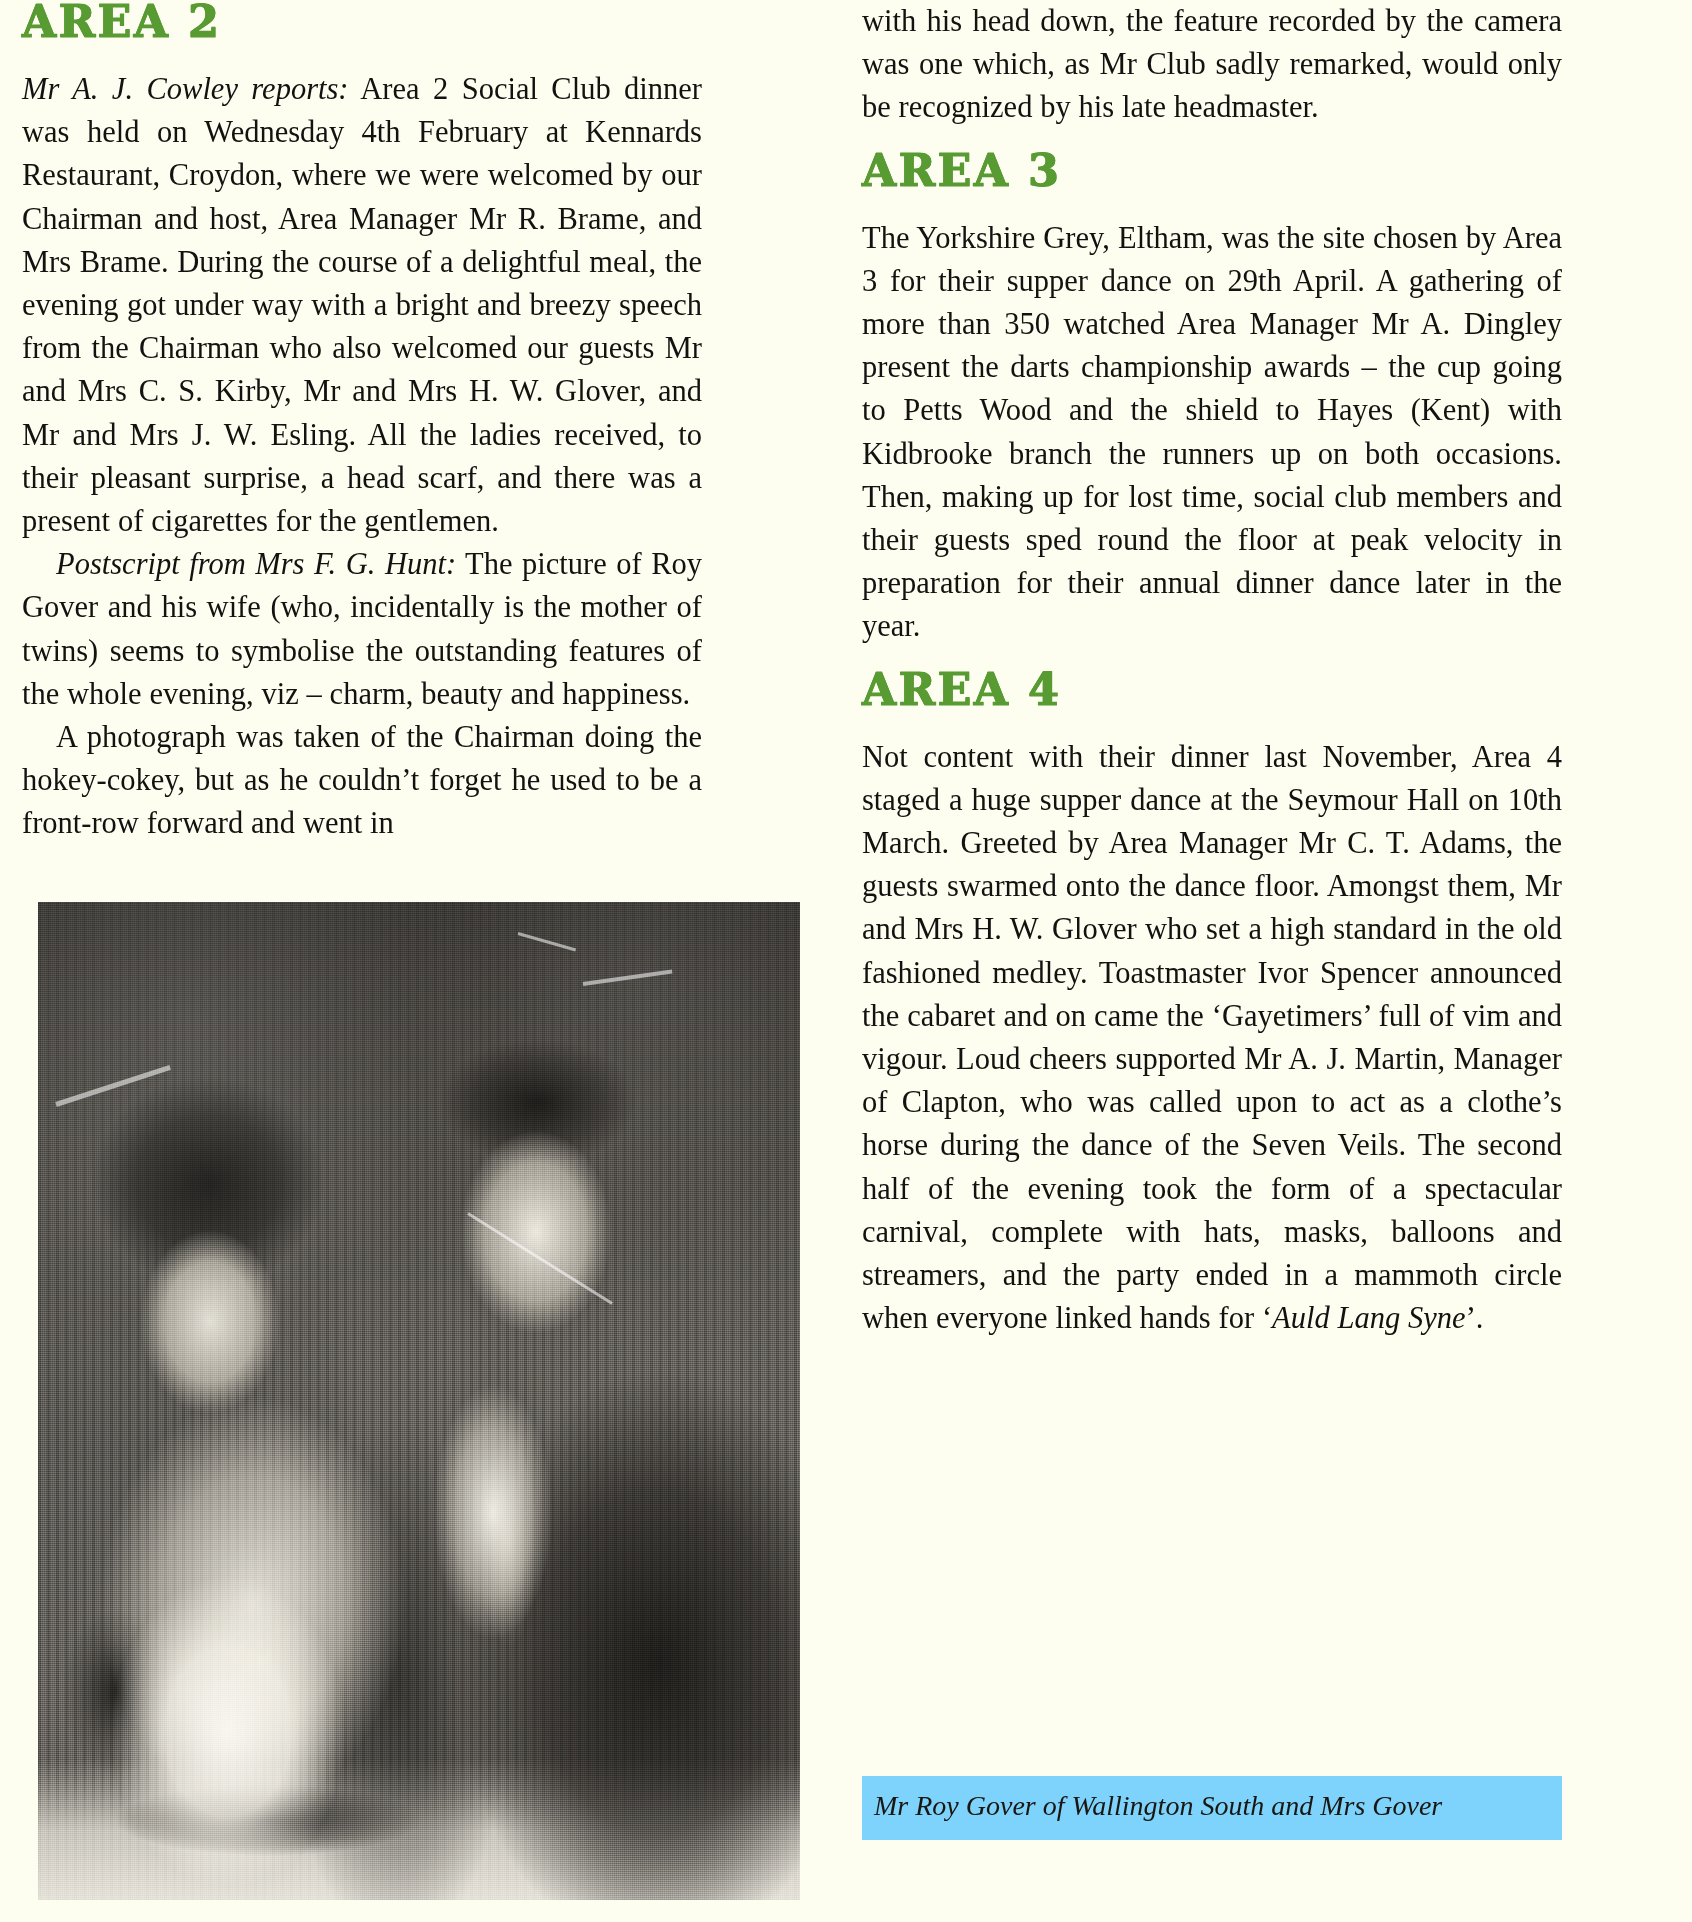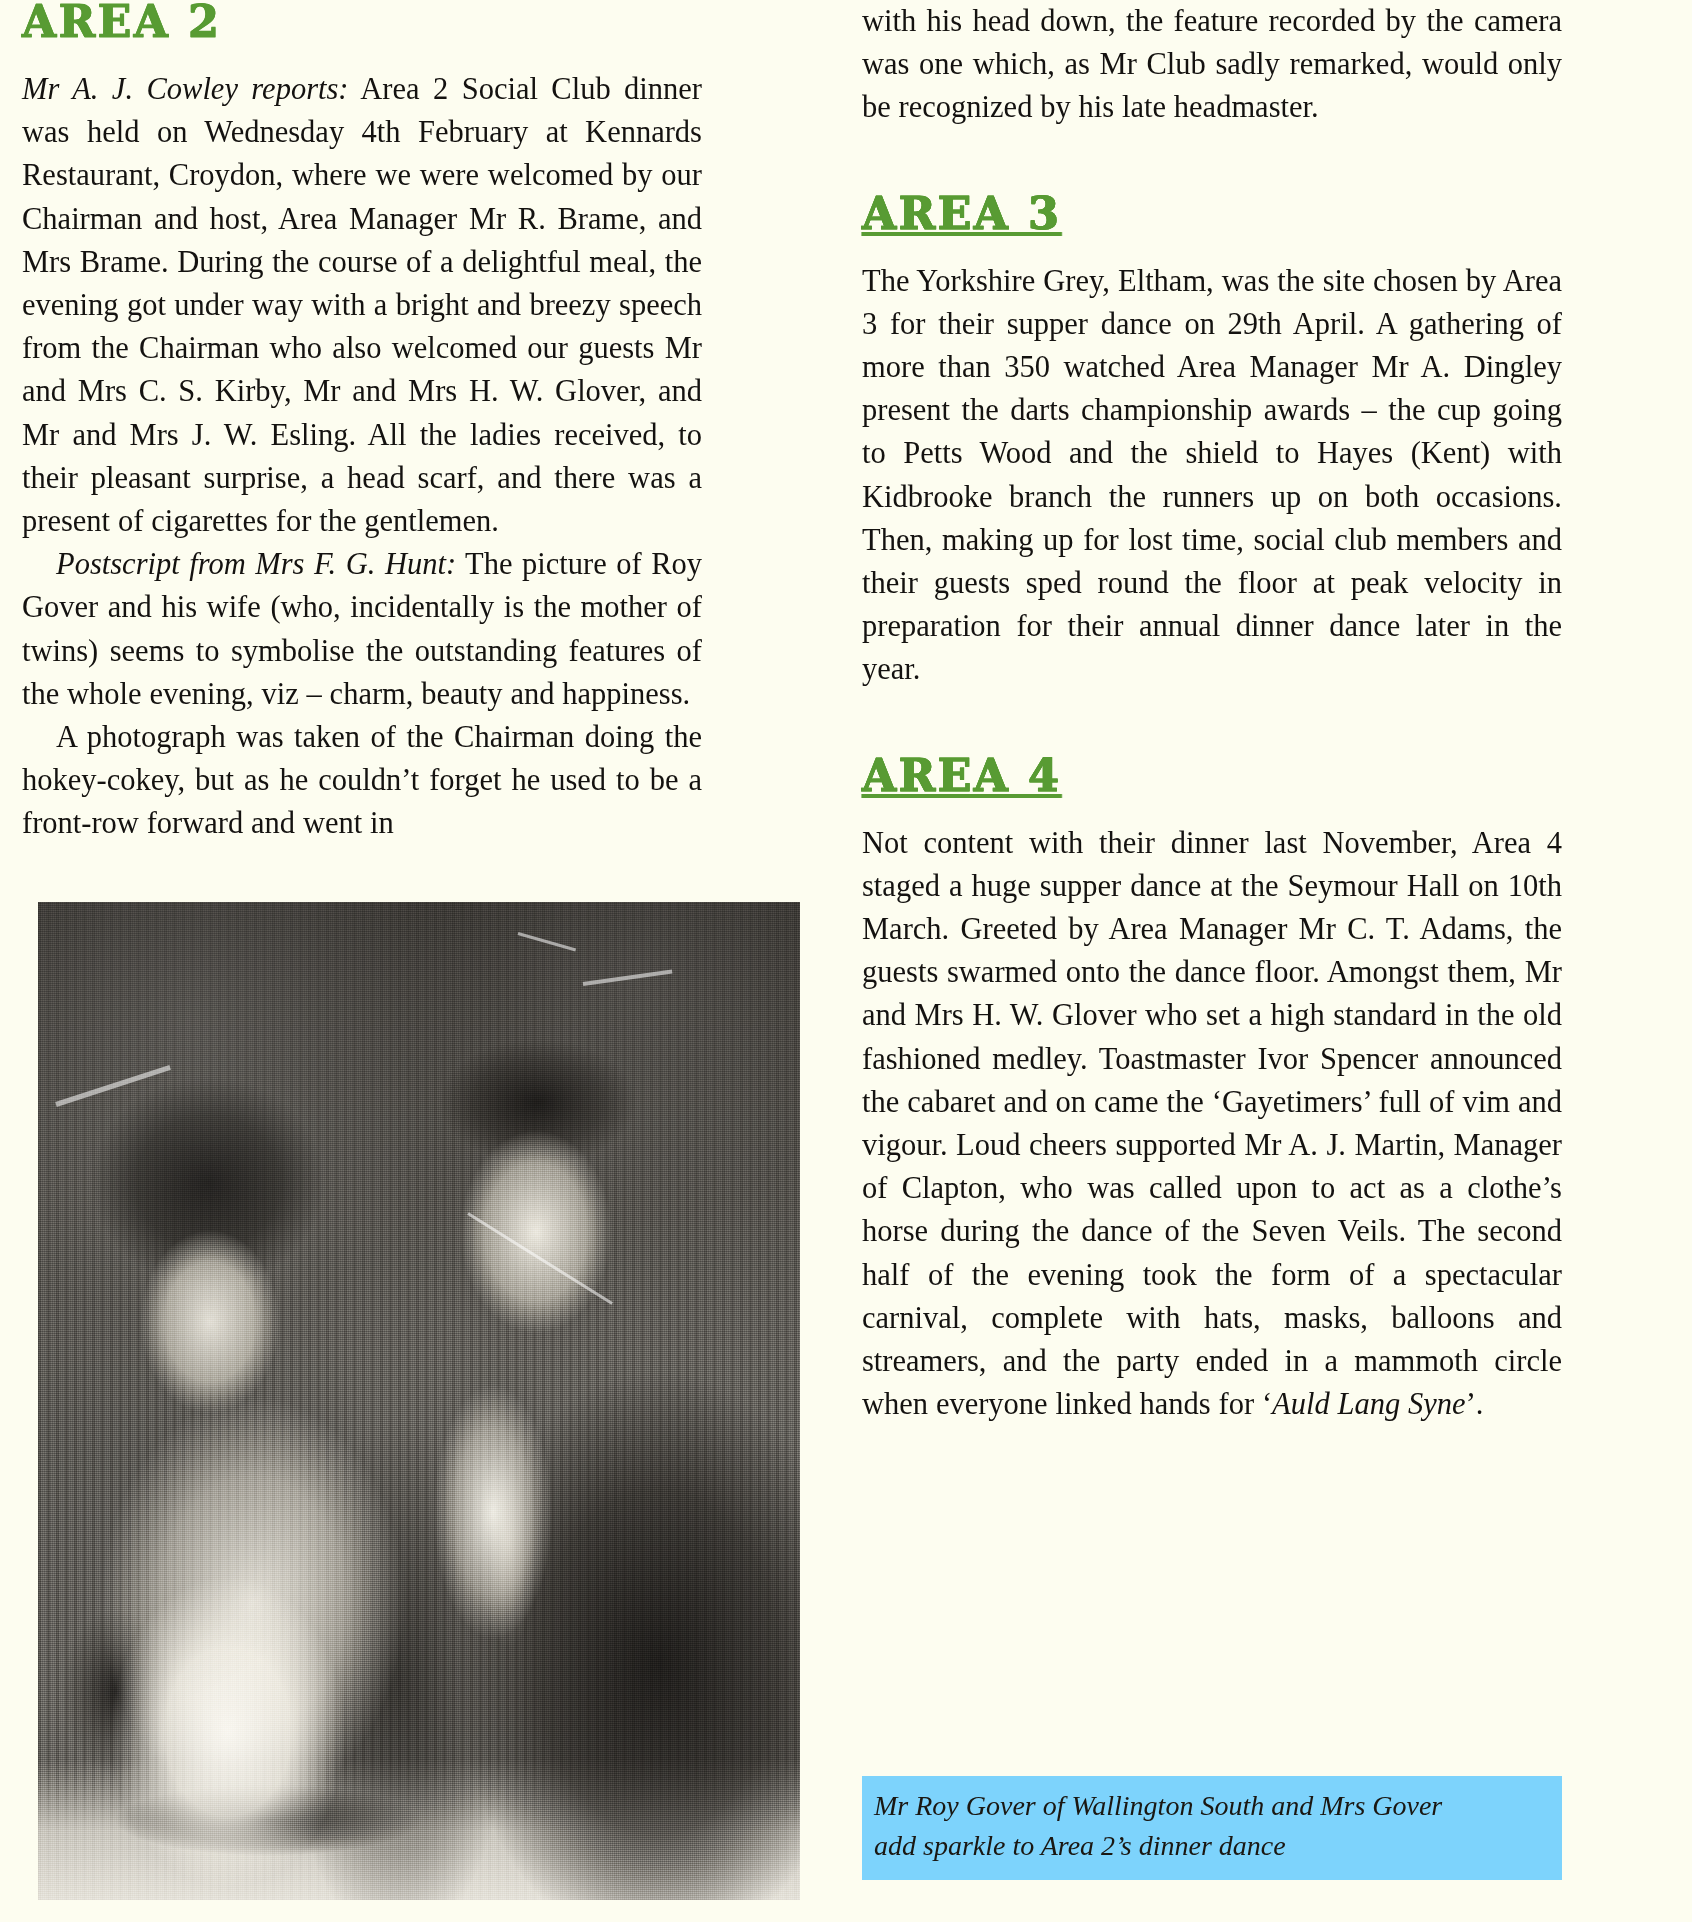--- a/index.html
+++ b/index.html
@@ -45,21 +45,21 @@
     font-weight: 700;
     color: #589b33;
     font-size: 44px;
     line-height: 1;
     letter-spacing: 2.5px;
     margin: 0 0 24px 0;
     padding: 0;
     -webkit-text-stroke: 1.1px #589b33;
     text-shadow: 0.6px 0 0 #589b33, -0.6px 0 0 #589b33;
   }
-  h2.area-heading.spaced-top { margin-top: 62px; text-decoration: underline; }
+  h2.area-heading.spaced-top { margin-top: 19px; }
 
   
   p.body {
     margin: 0;
     padding: 0;
     font-size: 30.5px;
     line-height: 43.2px;
     text-align: justify;
     text-justify: inter-word;
     hyphens: manual;
@@ -205,16 +205,15 @@
     <div class="photo-halftone"></div>
     <div class="photo-grain"></div>
     <div class="scratch s1"></div>
     <div class="scratch s2"></div>
     <div class="scratch s3"></div>
     <div class="scratch s4"></div>
   </div>
 
   <div class="caption-band">
     <p>Mr Roy Gover of Wallington South and Mrs Gover</p>
-    <p>add sparkle to Area 2’s dinner dance</p>
   </div>
 
 </div>
 
 </body></html>

